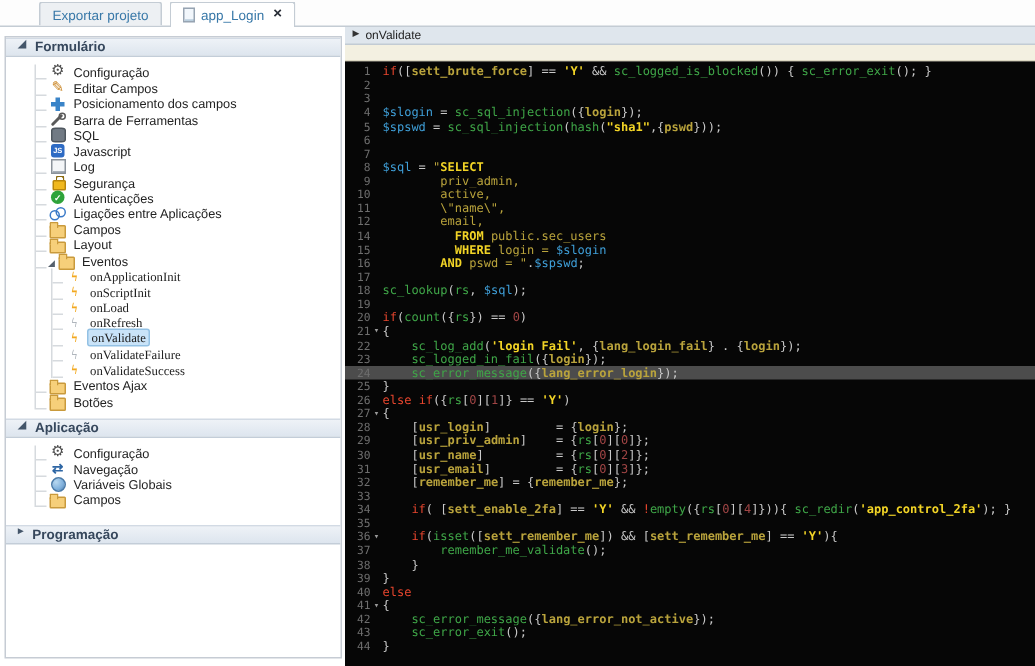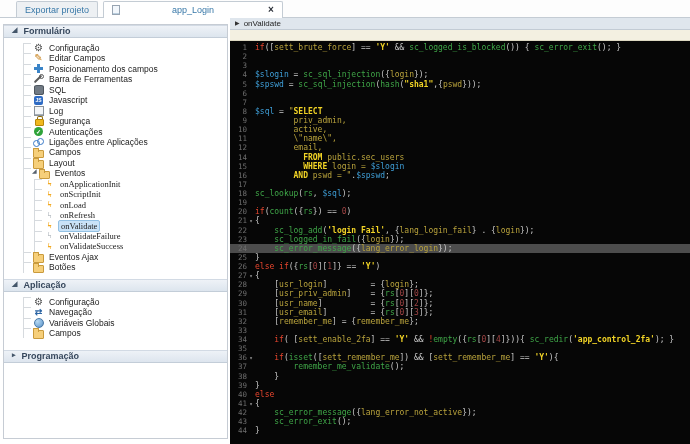--- a/index.html
+++ b/index.html
@@ -2,43 +2,43 @@
 <html><head>
 <meta charset="utf-8">
 <style>
   html,body{margin:0;padding:0;background:#fff;}
   .app{width:690px;height:444px;overflow:hidden;position:relative;background:#fff;
        font-family:"Liberation Sans",sans-serif;box-sizing:border-box;}
   .app *{box-sizing:border-box;}
 
   
   .tabbar{height:18px;border-bottom:1px solid #c4ccd4;display:flex;align-items:flex-end;
-          padding-left:16px;background:#fdfdfd;}
+          padding-left:26px;background:#fdfdfd;}
   .tab{height:16px;display:flex;align-items:center;padding:0 8px;border:1px solid #c4ccd4;
        border-bottom:none;border-radius:2px 2px 0 0;background:#edf0f3;color:#3878a8;
        font-size:9px;margin-right:5px;cursor:default;white-space:nowrap;}
-  .tab.active{background:#fff;height:17px;margin-bottom:-1px;gap:48px;}
+  .tab.active{background:#fff;height:17px;margin-bottom:-1px;}
   .tclose{font-weight:bold;color:#2a2f38;font-size:10px;margin-left:6px;line-height:10px;}
   .tic{width:8px;height:10px;background:#f2f7fc;border:1px solid #97a4b2;margin-right:4px;
        box-shadow:inset 0 -2px 0 -1px #b9cede, inset 0 -4px 0 -3px #b9cede;}
 
   
   .main{display:flex;height:426px;}
   .left{width:230px;flex:none;position:relative;}
   .panel{margin:6px 2px 0 3px;width:225px;height:415px;border:1px solid #c6ccd4;background:#fff;
          overflow:hidden;}
   .sec-h{height:13px;display:flex;align-items:flex-start;background:linear-gradient(#eef2f7,#dde5ee);
          border-top:1px solid #d2dae4;border-bottom:1px solid #c3cdd8;font-size:9px;font-weight:bold;
          color:#36475c;padding-left:8px;cursor:default;}
   .sec-h .tri{font-size:7px;color:#44566a;margin-right:6px;line-height:8px;}
   .tree{padding:5px 0 6px 8px;}
   .tree2{padding-bottom:12px;}
   .grp{margin-left:11px;border-left:1px solid #d6dade;}
   .grp .grp{margin-left:10px;font-family:Liberation Serif, serif;}
-  .row{display:flex;align-items:flex-start;height:10.45px;font-size:8.5px;color:#222;white-space:nowrap;cursor:default;}
+  .row{display:flex;align-items:flex-end;height:10.45px;font-size:8.5px;color:#222;white-space:nowrap;cursor:default;}
   .tick{width:7px;height:1px;background:#d6dade;flex:none;margin-right:1px;}
   .xp{font-size:6px;color:#55606c;margin-right:1px;line-height:6px;}
   .lbl{padding:0 2px;line-height:10px;}
   .lbl.sel{background:#c9e3f8;border:1px solid #93c1e4;border-radius:2px;}
 
   
   .ic{width:11px;height:10px;display:inline-flex;align-items:center;justify-content:center;
       margin:0 3px 0 1px;flex:none;position:relative;}
   .ic-gear::before{content:"⚙";font-size:10px;color:#4e4e4e;line-height:10px;}
   .ic-phone::before{content:"";width:5px;height:8px;border:1px solid #7a828a;border-radius:1px;background:#e8edf2;display:block;}
@@ -83,21 +83,21 @@
   .code{flex:1;background:#060606;overflow:hidden;padding-top:2px;}
   .cl{display:flex;height:9.14px;line-height:9.14px;font-family:"DejaVu Sans Mono",monospace;
       font-size:8px;white-space:pre;}
   .cl.active{background:#4c4c4c;}
   .ln{width:17px;text-align:right;color:#6e6e6e;font-size:7.5px;flex:none;}
   .fd{width:8px;flex:none;text-align:center;color:#9a9a9a;font-size:6px;line-height:9px;}
   .lc{flex:1;min-width:0;overflow:hidden;}
   .tok-k{color:#e8462e;}
   .tok-f{color:#3fa648;}
   .tok-v{color:#3f9fd8;}
-  .tok-g{color:#b9a33c;}
+  .tok-g{color:#b9a33c;font-weight:bold;}
   .tok-s{color:#f2d426;font-weight:bold;}
   .tok-q{color:#f2d426;font-weight:bold;}
   .tok-t{color:#b9a33c;}
   .tok-n{color:#a04545;}
   .tok-p{color:#c9c9c9;}
 </style>
 </head>
 <body>
 
 <div class="app">

